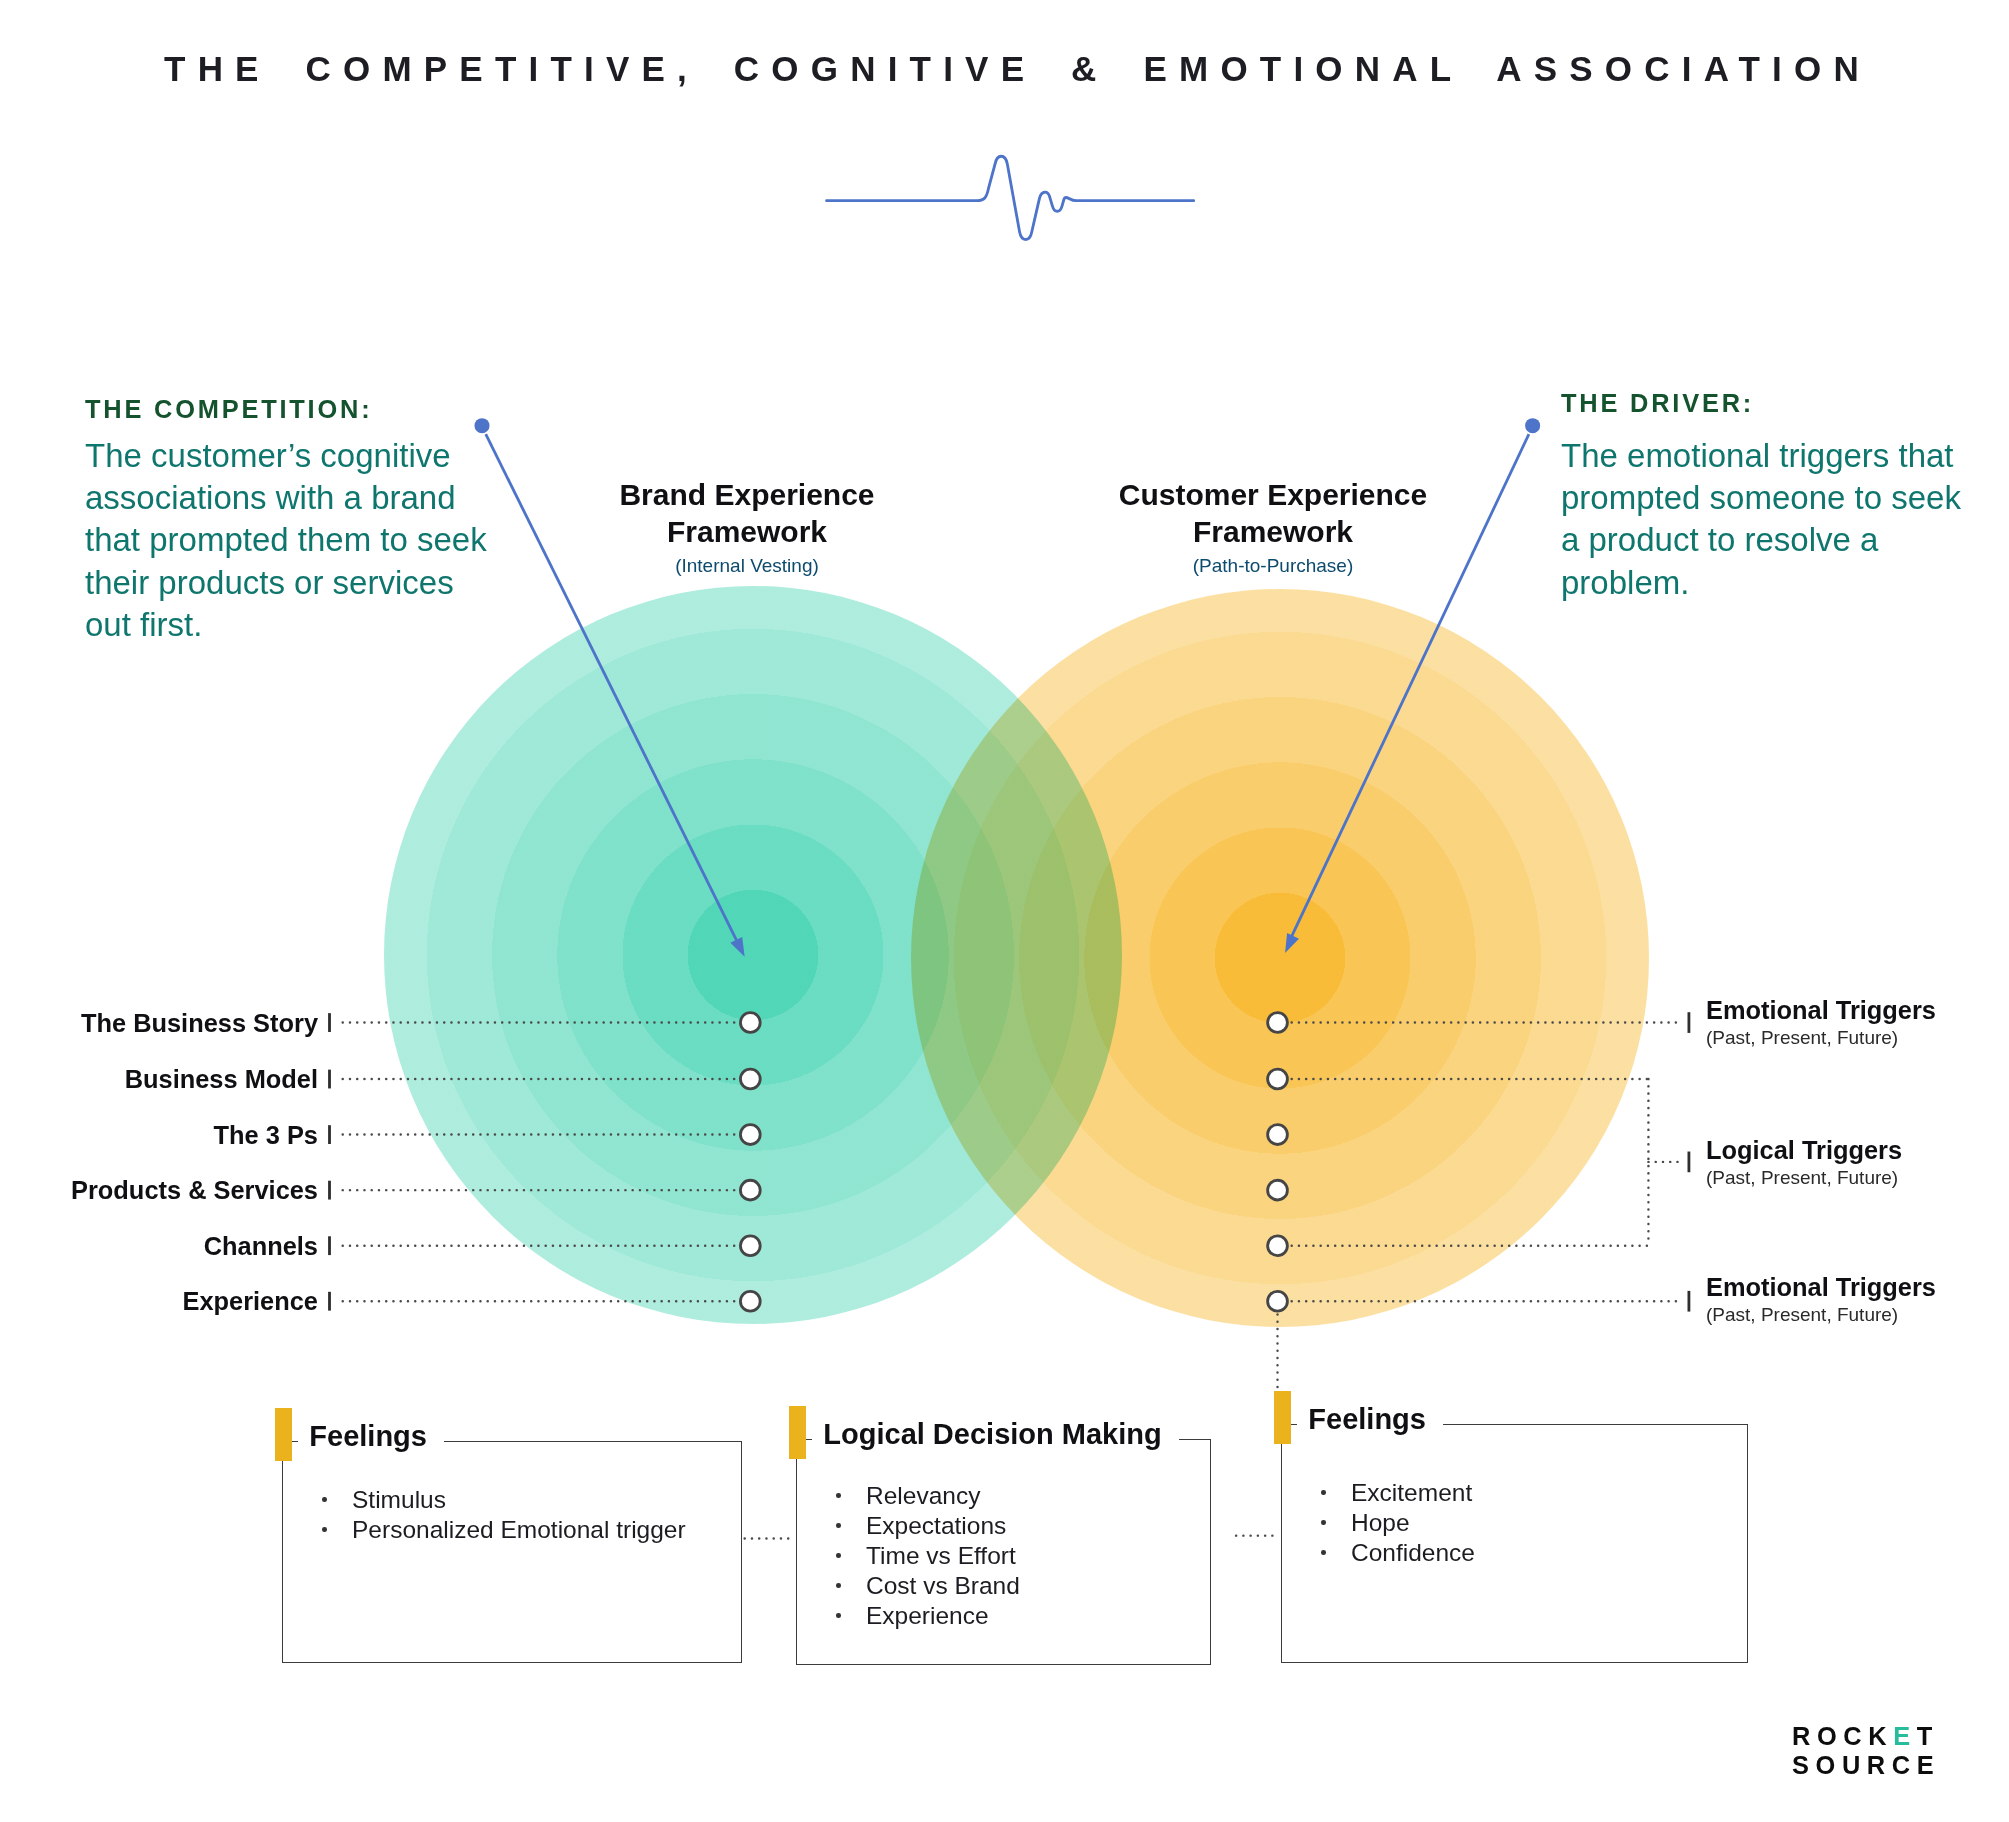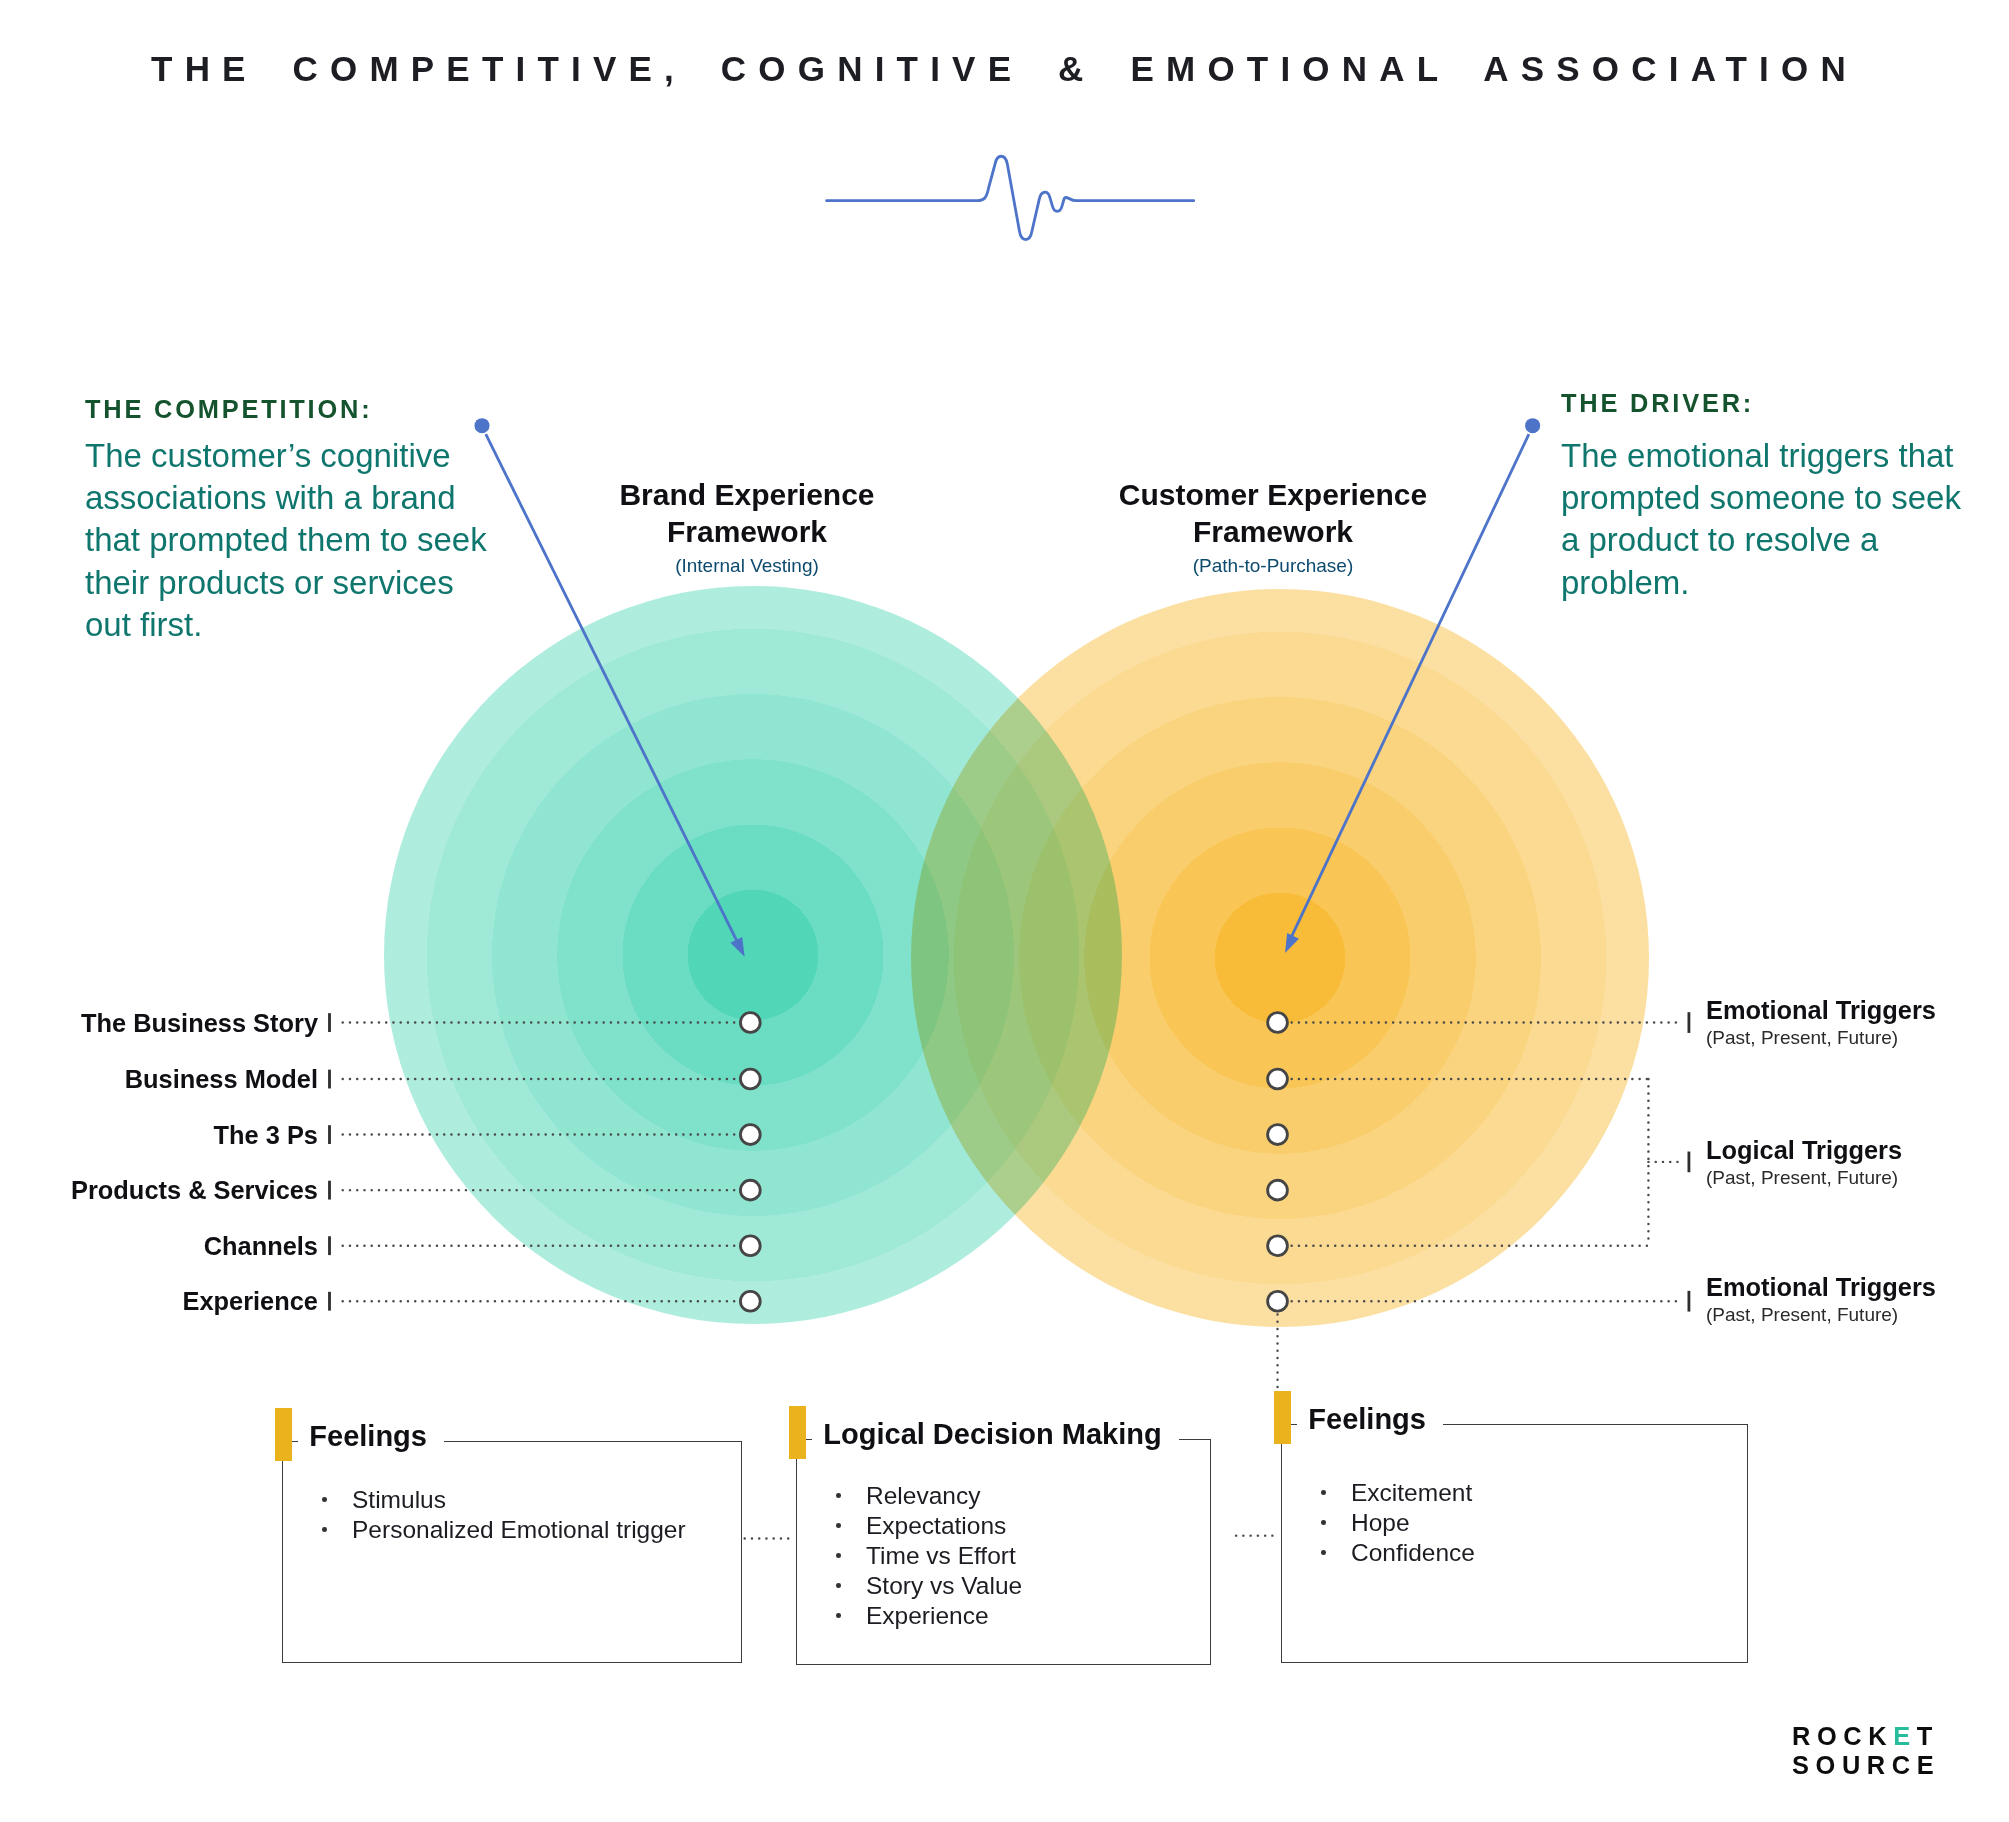--- a/index.html
+++ b/index.html
@@ -1,20 +1,20 @@
 <!DOCTYPE html>
 <html style="font-size:15px"><head>
 <meta charset="utf-8">
 <style>
   * { box-sizing: border-box; }
   html, body { margin: 0; padding: 0; background: #ffffff; }
   .canvas {
     position: relative; width: 2009px; height: 1822px;
     background: #ffffff; overflow: hidden;
-    font-family: "Liberation Sans", sans-serif; color: #191920;
+    font-family: "Liberation Sans", sans-serif; color: #191920; padding-left: 13px;
   }
 
   
   .title-line {
     position: absolute; width: 100%; text-align: center;
     font-size: 35px; font-weight: 700; letter-spacing: 12.2px; word-spacing: 13px;
     color: #1d1d24; white-space: nowrap;
   }
 
   
@@ -216,21 +216,21 @@
     </ul>
   </div>
 
   <div class="info-box" style="left:796px; top:1439px; width:415px; height:226px">
     <div class="box-bar"></div>
     <div class="box-title">Logical Decision Making</div>
     <ul class="box-list" style="top:41px">
       <li>Relevancy</li>
       <li>Expectations</li>
       <li>Time vs Effort</li>
-      <li>Story vs Value</li>
+      <li>Cost vs Brand</li>
       <li>Experience</li>
     </ul>
   </div>
 
   <div class="info-box" style="left:1281px; top:1424px; width:467px; height:239px">
     <div class="box-bar"></div>
     <div class="box-title">Feelings</div>
     <ul class="box-list" style="top:53px">
       <li>Excitement</li>
       <li>Hope</li>

